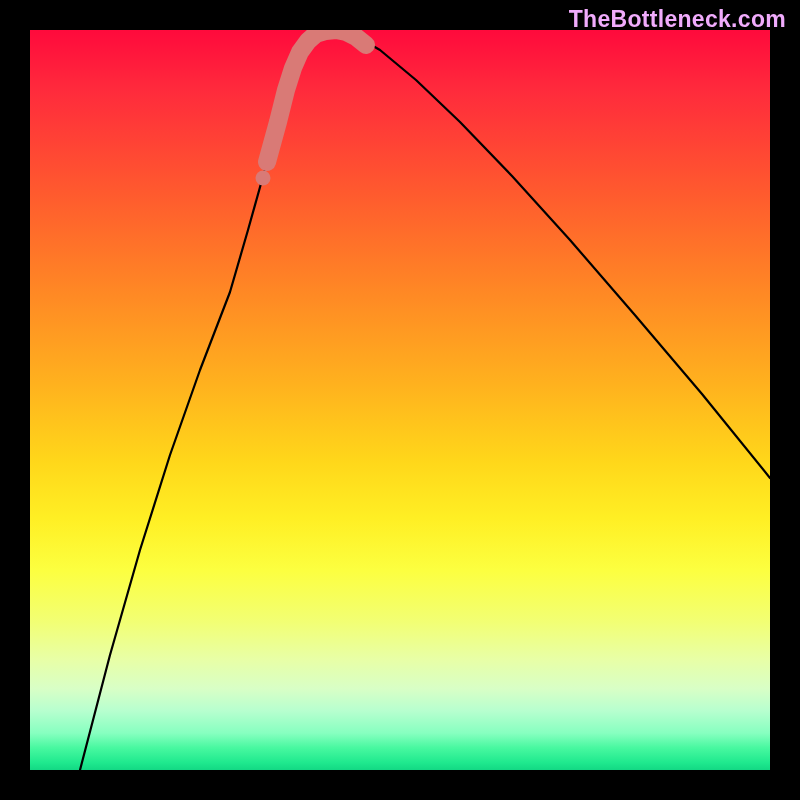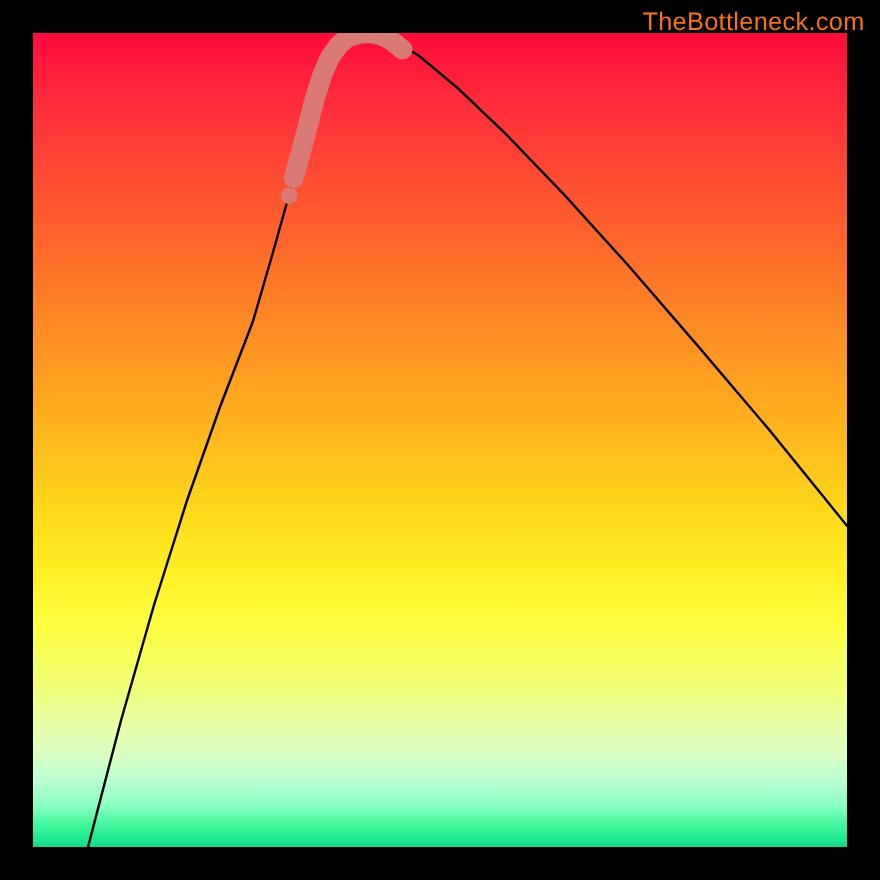--- a/index.html
+++ b/index.html
@@ -14,23 +14,23 @@
   .wrap {
     position: relative;
     width: 800px;
     height: 800px;
     background: #000;
   }
   .watermark {
     position: absolute;
     top: 6px;
     right: 14px;
-    color: #f97316;
+    color: #f0abfc;
     font-size: 23px;
-    font-weight: 400;
+    font-weight: 700;
     letter-spacing: 0.3px;
     z-index: 20;
   }
   .plot {
     position: absolute;
     left: 30px;
     top: 30px;
     width: 740px;
     height: 740px;
     overflow: hidden;

